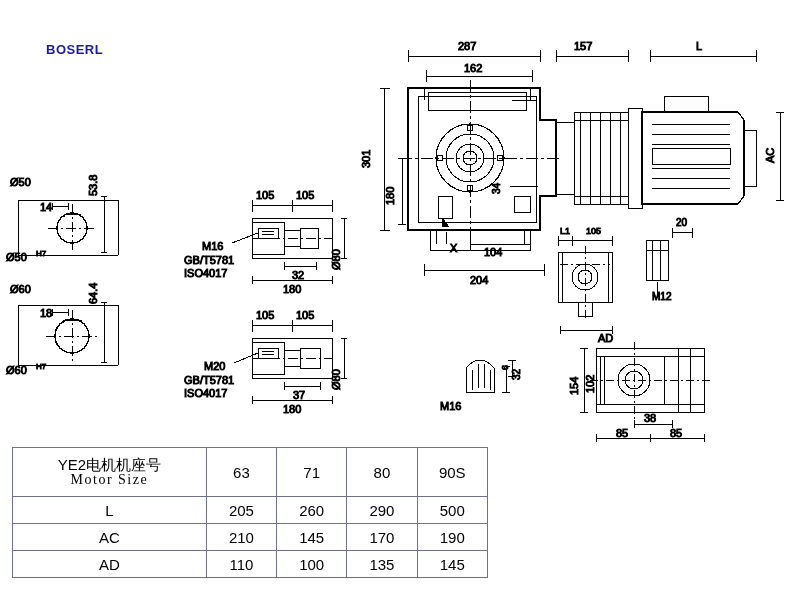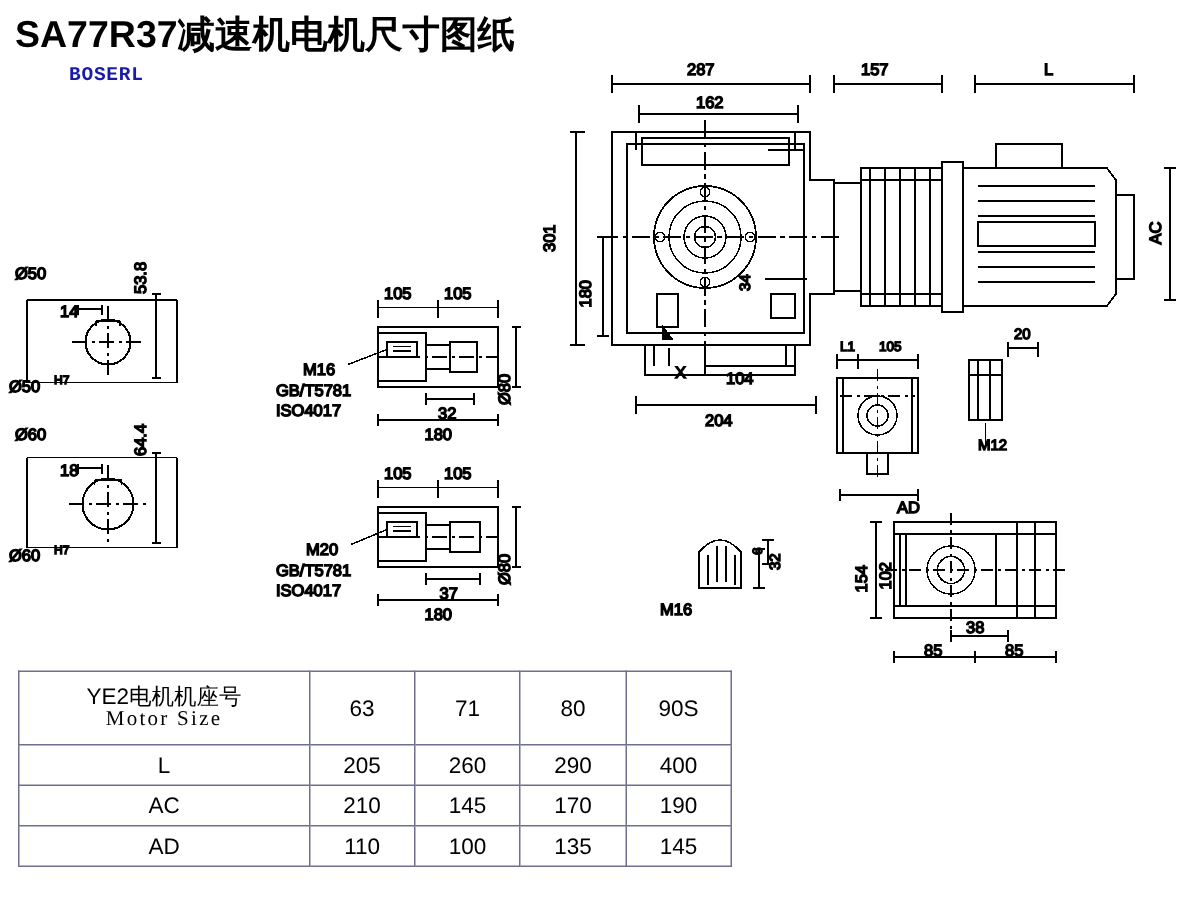--- a/index.html
+++ b/index.html
@@ -26,21 +26,21 @@
     font-family: "Liberation Sans", sans-serif;
     white-space: nowrap;
   }
   .brand {
     position: absolute;
     left: 46px;
     top: 42px;
     font-size: 13px;
     font-weight: bold;
     color: #1a1aa8;
-    font-family: Liberation Mono, monospace;
+    font-family: Liberation Sans, sans-serif;
     letter-spacing: 0.5px;
   }
   .dwg {
     position: absolute;
     left: 0;
     top: 0;
     width: 800px;
     height: 613px;
   }
   
@@ -82,21 +82,20 @@
   svg text {
     font-family: "Liberation Sans", sans-serif;
     fill: #000;
   }
 </style>
 </head>
 <body>
 
 <div id="root">
 
-  <div class="title">SA77R37减速机电机尺寸图纸</div>
   <div class="brand">BOSERL</div>
 
   <svg class="dwg" viewBox="0 0 800 613">
     <g fill="none" stroke="#000" stroke-width="1" shape-rendering="crispEdges">
 
       <g>
 
         <path d="M18 200 L118 200" stroke="#000" stroke-width="1"></path>
         <path d="M18 255 L118 255"></path>
         <path d="M18 200 L18 255"></path>
@@ -437,21 +436,21 @@
       <td class="val">63</td>
       <td class="val">71</td>
       <td class="val">80</td>
       <td class="val">90S</td>
     </tr>
     <tr>
       <td class="rowlabel">L</td>
       <td class="val">205</td>
       <td class="val">260</td>
       <td class="val">290</td>
-      <td class="val">400</td>
+      <td class="val">500</td>
     </tr>
     <tr>
       <td class="rowlabel">AC</td>
       <td class="val">210</td>
       <td class="val">145</td>
       <td class="val">170</td>
       <td class="val">190</td>
     </tr>
     <tr>
       <td class="rowlabel">AD</td>

